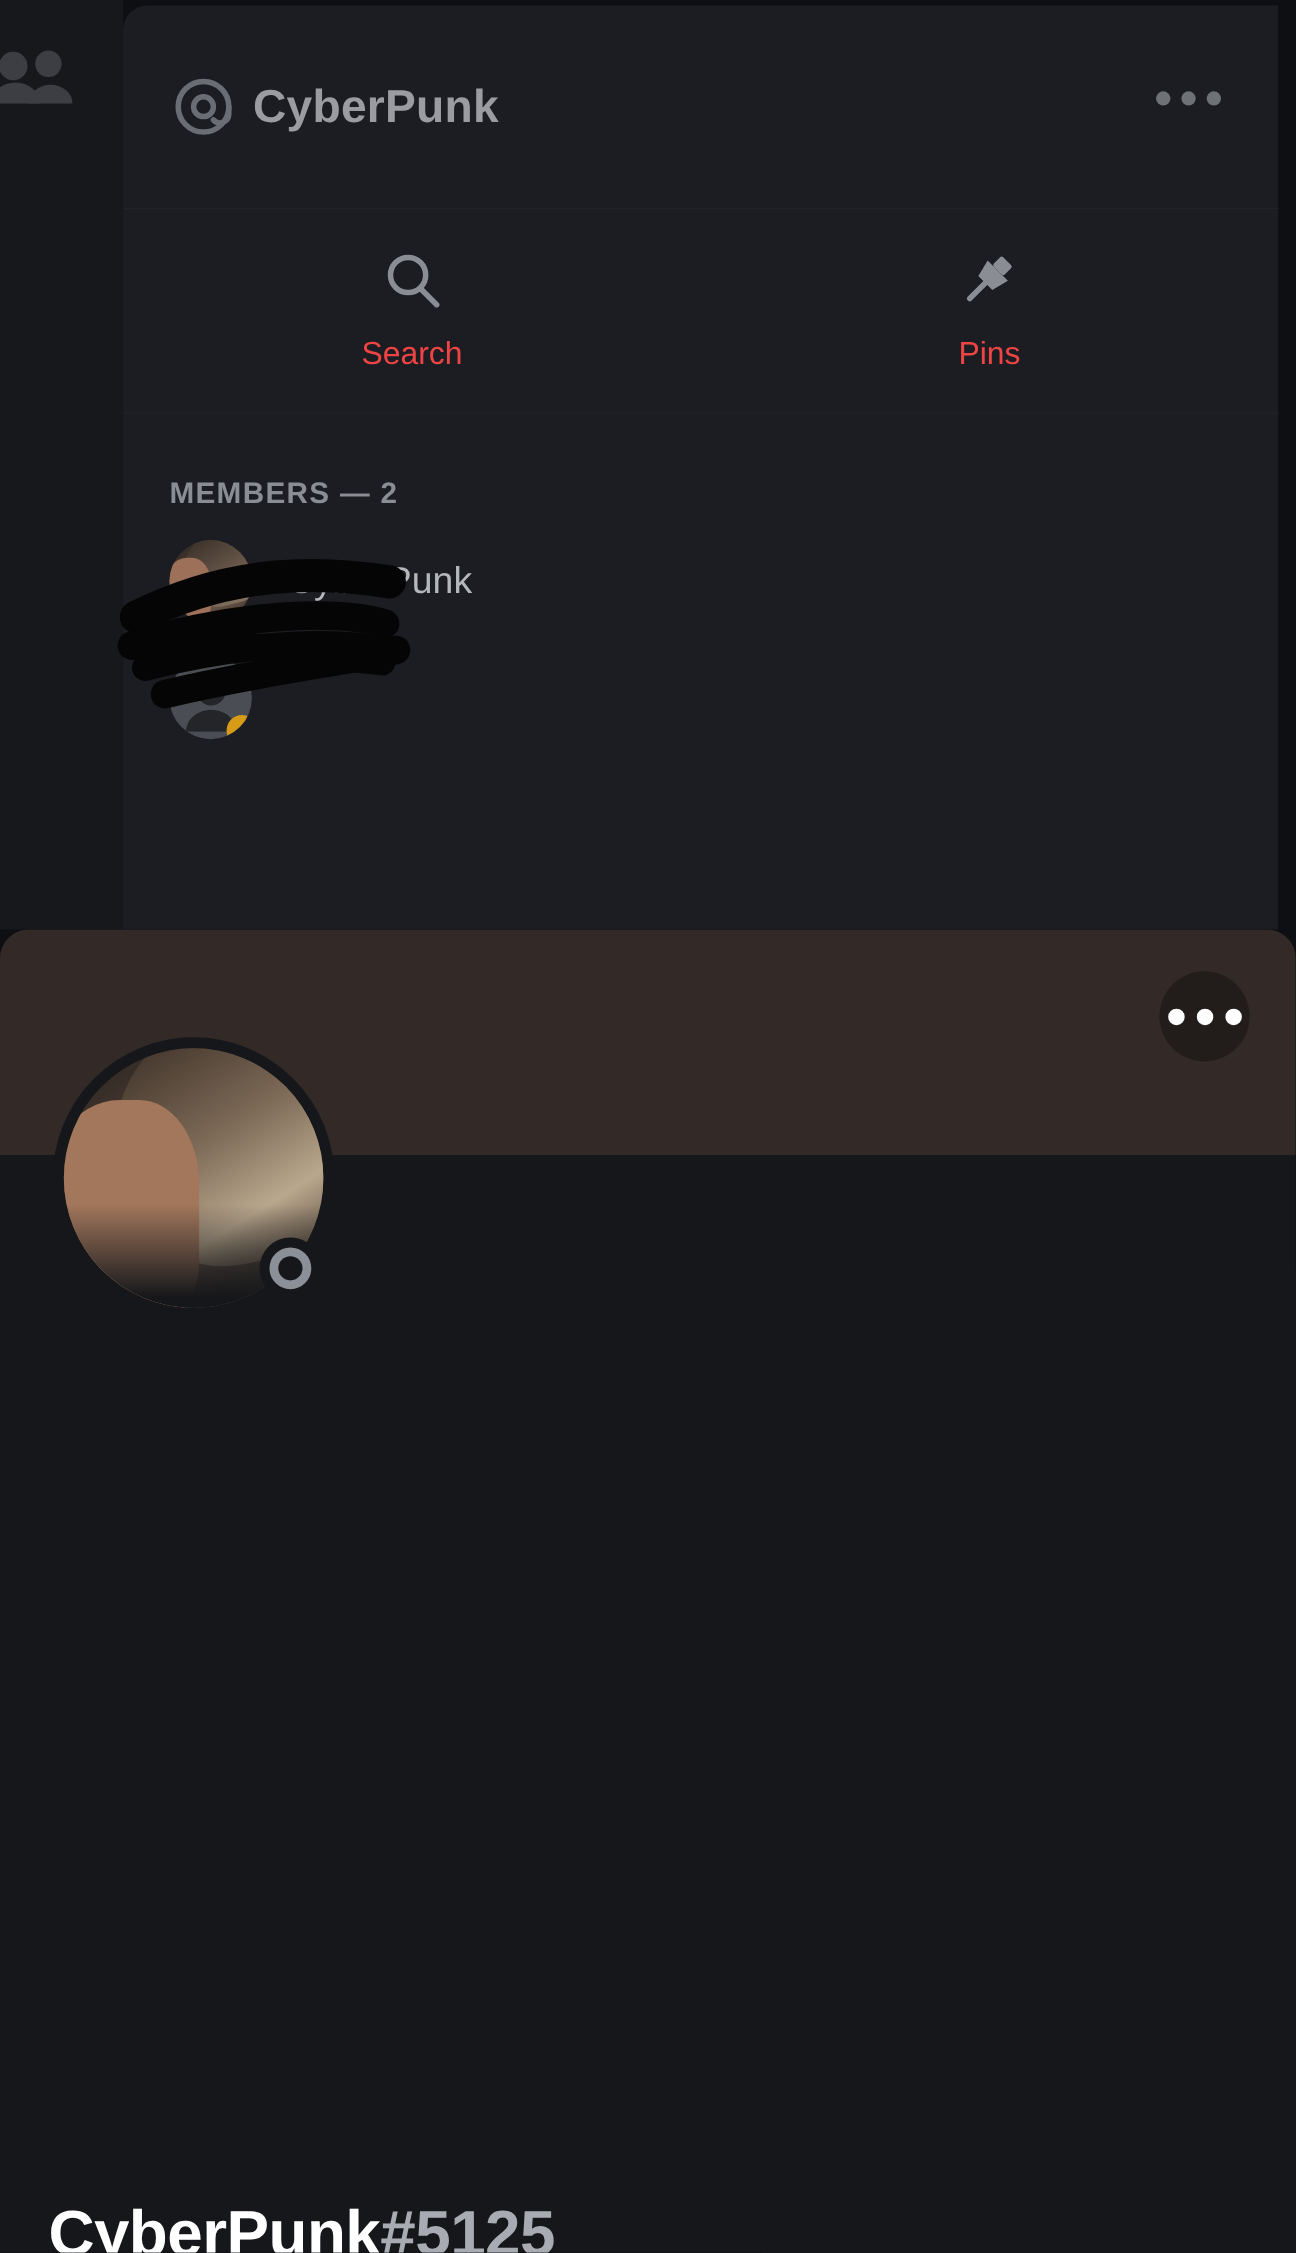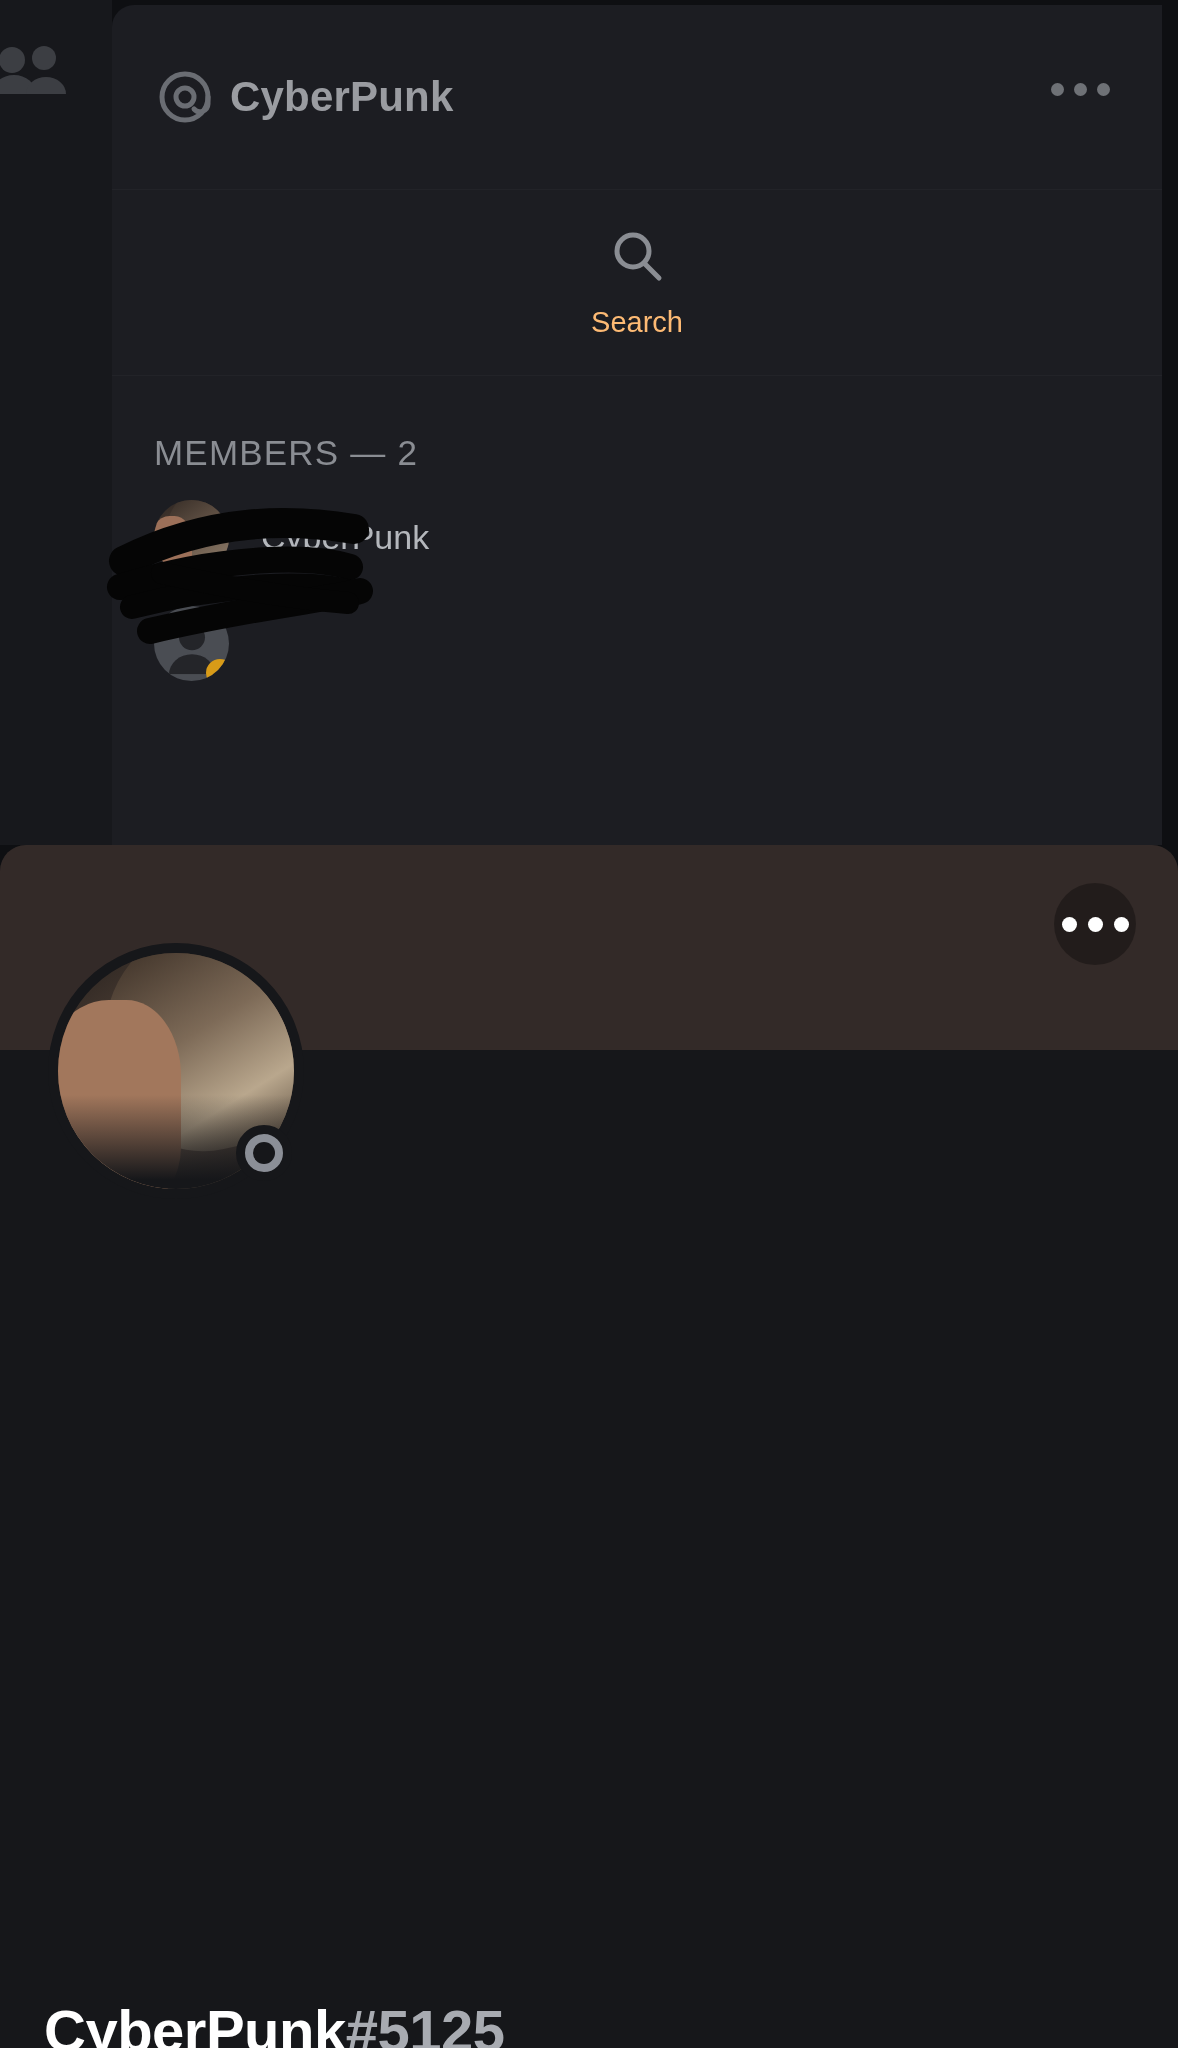--- a/index.html
+++ b/index.html
@@ -38,25 +38,25 @@
   .hdr-dots i { width: 13px; height: 13px; border-radius: 50%; background: #6e7176; display: block; }
 
   .tool-row {
     position: absolute; left: 0; top: 186px; width: 100%; height: 185px;
     display: flex; border-bottom: 1px solid #222328;
   }
   .tool-btn {
     flex: 1; display: flex; flex-direction: column;
     align-items: center; justify-content: center; gap: 18px;
   }
-  .tool-btn .lbl { font-size: 29px; color: #fdba74; }
+  .tool-btn .lbl { font-size: 29px; color: #ef4444; }
 
   .members-wrap { position: absolute; left: 0; top: 372px; width: 100%; }
   .members-head {
-    font-size: 35px; font-weight: normal; color: #8a8d93;
+    font-size: 27px; font-weight: bold; color: #8a8d93;
     letter-spacing: 1.2px; padding: 56px 0 0 42px;
   }
   .member-row { display: flex; align-items: center; padding: 22px 0 0 42px; height: 106px; }
   .member-av {
     width: 75px; height: 75px; border-radius: 50%; flex: 0 0 75px;
     position: relative; overflow: hidden;
     background: linear-gradient(150deg,#2a2420 0%,#4a3b33 35%,#7a6354 58%,#3a2f28 100%);
   }
   .member-av.av2 { background: #4a4d53; }
   .member-av .hair {
@@ -168,20 +168,32 @@
     <div class="tool-row">
       <div class="tool-btn">
         <span>
           <svg viewBox="0 0 56 56" width="56" height="56">
             <circle cx="24" cy="23" r="16" fill="none" stroke="#8a8d93" stroke-width="5"></circle>
             <line x1="35" y1="35" x2="50" y2="50" stroke="#8a8d93" stroke-width="5" stroke-linecap="round"></line>
           </svg>
         </span>
         <span class="lbl">Search</span>
       </div>
+      <div class="tool-btn">
+        <span>
+          <svg viewBox="0 0 56 56" width="56" height="56">
+            <g transform="rotate(45 28 26)">
+              <rect x="21" y="4" width="14" height="12" rx="2" fill="#8a8d93"></rect>
+              <path d="M15 16 h26 l-4 16 h-18 z" fill="#8a8d93"></path>
+              <line x1="28" y1="32" x2="28" y2="52" stroke="#8a8d93" stroke-width="5" stroke-linecap="round"></line>
+            </g>
+          </svg>
+        </span>
+        <span class="lbl">Pins</span>
+      </div>
     </div>
 
     <div class="members-wrap">
       <div class="members-head">MEMBERS — 2</div>
 
       <div class="member-row">
         <div class="member-av">
           <div class="hair"></div>
             <div class="skin"></div>
         </div>

